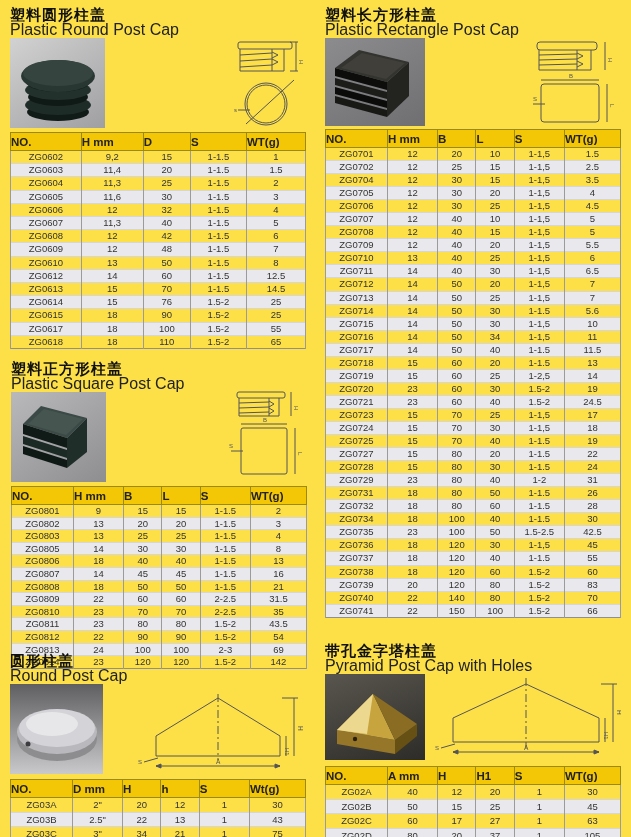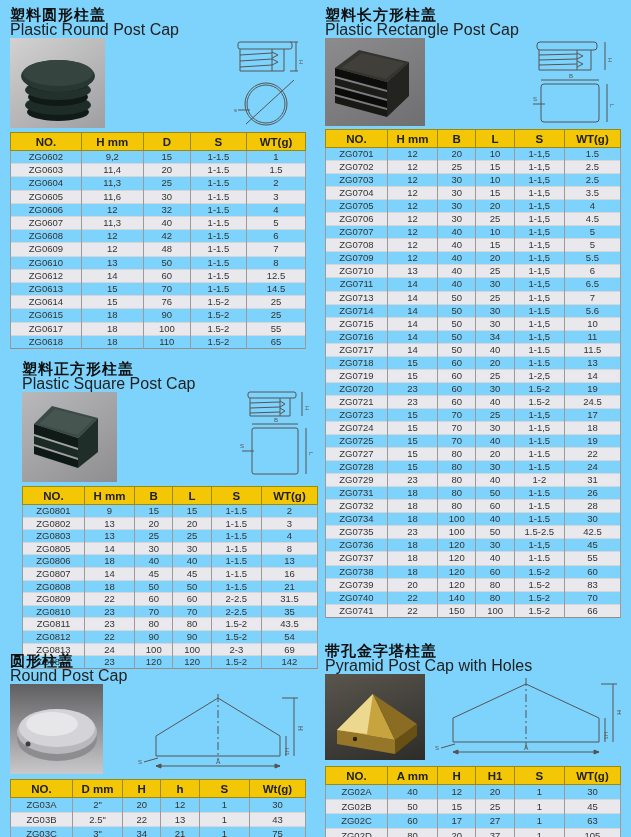--- a/index.html
+++ b/index.html
@@ -4,33 +4,33 @@
 <style>
   :root{
     --header-bg:#f3c606;
     --header-border:#9a8b10;
     --row-alt:#e9e9ed;
     --grid:#8f8f8f;
     --ink:#333;
   }
   *{margin:0;padding:0;box-sizing:border-box;}
   body{background:#fff;font-family:"Liberation Sans",sans-serif;color:var(--ink);}
-  .page{position:relative;width:631px;height:837px;background:#7dd3fc;overflow:hidden;}
+  .page{position:relative;width:631px;height:837px;background:#fde047;overflow:hidden;}
   .section{position:absolute;width:296px;}
   .title-cn{font-size:15px;font-weight:bold;color:#111;letter-spacing:1px;line-height:17px;}
   .title-en{font-size:16px;color:#222;line-height:13px;}
   .figure-row{position:relative;}
   .photo{position:absolute;overflow:hidden;}
   .diagram{position:absolute;}
   table.spec{width:100%;border-collapse:collapse;table-layout:fixed;border:1px solid var(--grid);}
   table.spec th{
     background:var(--header-bg);
     border:1px solid var(--header-border);
     font-size:11.5px;font-weight:bold;color:#222;
-    height:18px;padding:0;text-align:center;margin-top:10px;
+    height:18px;padding:0;text-align:left;margin-top:10px;
   }
   table.spec td{
     border-left:1px solid #9b9b9b;border-right:1px solid #9b9b9b;
     border-top:1px solid #d6d6d8;
     font-size:9.5px;text-align:center;color:#333;
     padding:0;overflow:hidden;white-space:nowrap;
   }
   table.spec tr:nth-child(even) td{background:var(--row-alt);}
   .rh-round td{height:12.2px;line-height:12.2px;}
   .rh-rect td{height:12.05px;line-height:12.05px;}
@@ -208,21 +208,21 @@
             <td>ZG0618</td>
             <td>18</td>
             <td>110</td>
             <td>1.5-2</td>
             <td>65</td>
           </tr>
         </tbody>
       </table>
   </div>
 
-  <div class="section" style="left:22px;top:360px;height:290px;">
+  <div class="section" style="left:11px;top:360px;height:290px;">
     <div class="title-cn">塑料正方形柱盖</div>
     <div class="title-en">Plastic Square Post Cap</div>
     <div class="figure-row" style="height:94px;">
       <div class="photo" style="left:0;top:2px;width:95px;height:90px;background:linear-gradient(145deg,#b9b9bb,#8e8e91);">
         <svg width="95" height="90" viewBox="0 0 95 90">
           <polygon points="30,14 76,26 56,46 12,32" fill="#3b4a46"></polygon>
           <polygon points="33,17 72,27 55,43 17,32" fill="#46554f"></polygon>
           <polygon points="12,32 56,46 56,56 12,42" fill="#101a17"></polygon>
           <polygon points="12,44 56,58 56,66 12,52" fill="#1c2a26"></polygon>
           <polygon points="12,54 56,68 56,76 12,62" fill="#0e1815"></polygon>
@@ -505,28 +505,20 @@
           </tr>
           <tr>
             <td>ZG0702</td>
             <td>12</td>
             <td>25</td>
             <td>15</td>
             <td>1-1,5</td>
             <td>2.5</td>
           </tr>
           <tr>
-            <td>ZG0703</td>
-            <td>12</td>
-            <td>30</td>
-            <td>10</td>
-            <td>1-1,5</td>
-            <td>2.5</td>
-          </tr>
-          <tr>
             <td>ZG0704</td>
             <td>12</td>
             <td>30</td>
             <td>15</td>
             <td>1-1,5</td>
             <td>3.5</td>
           </tr>
           <tr>
             <td>ZG0705</td>
             <td>12</td>
@@ -575,20 +567,28 @@
             <td>1-1,5</td>
             <td>6</td>
           </tr>
           <tr>
             <td>ZG0711</td>
             <td>14</td>
             <td>40</td>
             <td>30</td>
             <td>1-1,5</td>
             <td>6.5</td>
+          </tr>
+          <tr>
+            <td>ZG0712</td>
+            <td>14</td>
+            <td>50</td>
+            <td>20</td>
+            <td>1-1,5</td>
+            <td>7</td>
           </tr>
           <tr>
             <td>ZG0713</td>
             <td>14</td>
             <td>50</td>
             <td>25</td>
             <td>1-1,5</td>
             <td>7</td>
           </tr>
           <tr>

